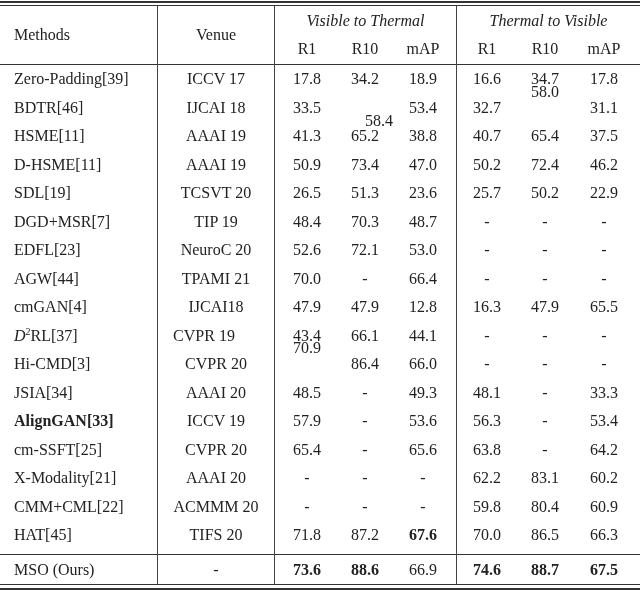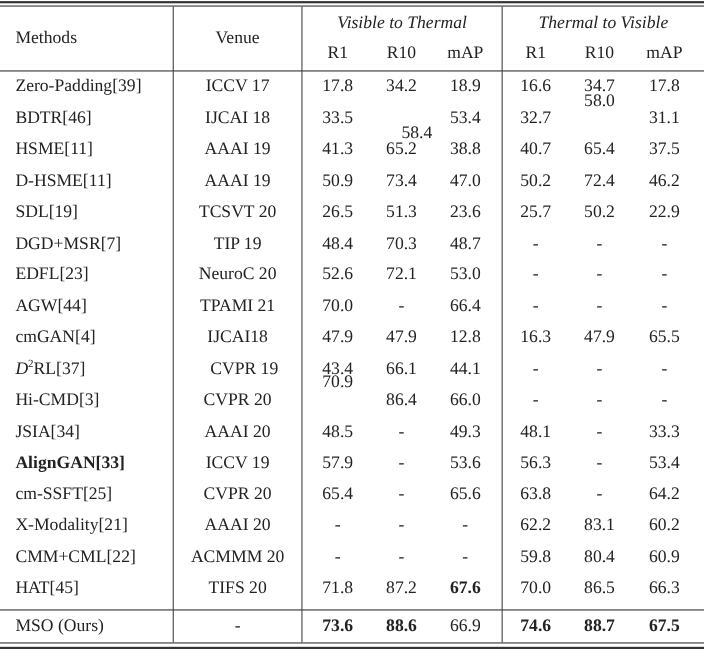--- a/index.html
+++ b/index.html
@@ -129,21 +129,21 @@
         <div class="cell c" style="left: 158px; width: 116px; top: 297px;">IJCAI18</div>
         <div class="cell c" style="left: 279px; width: 56px; top: 297px;">47.9</div>
         <div class="cell c" style="left: 337px; width: 56px; top: 297px;">47.9</div>
         <div class="cell c" style="left: 395px; width: 56px; top: 297px;">12.8</div>
         <div class="cell c" style="left: 459px; width: 56px; top: 297px;">16.3</div>
         <div class="cell c" style="left: 517px; width: 56px; top: 297px;">47.9</div>
         <div class="cell c" style="left: 576px; width: 56px; top: 297px;">65.5</div>
       </div>
       <div>
         <div class="cell l" style="left: 14px; top: 326px;"><span class="it">D</span><sup>2</sup><span>RL[37]</span></div>
-        <div class="cell c" style="left: 164px; width: 116px; top: 326px;">CVPR 19</div>
+        <div class="cell c" style="left: 146px; width: 116px; top: 326px;">CVPR 19</div>
         <div class="cell c" style="left: 279px; width: 56px; top: 326px;">43.4</div>
         <div class="cell c" style="left: 337px; width: 56px; top: 326px;">66.1</div>
         <div class="cell c" style="left: 395px; width: 56px; top: 326px;">44.1</div>
         <div class="cell c" style="left: 459px; width: 56px; top: 326px;">-</div>
         <div class="cell c" style="left: 517px; width: 56px; top: 326px;">-</div>
         <div class="cell c" style="left: 576px; width: 56px; top: 326px;">-</div>
       </div>
       <div>
         <div class="cell l" style="left: 14px; top: 354px;">Hi-CMD[3]</div>
         <div class="cell c" style="left: 158px; width: 116px; top: 354px;">CVPR 20</div>

